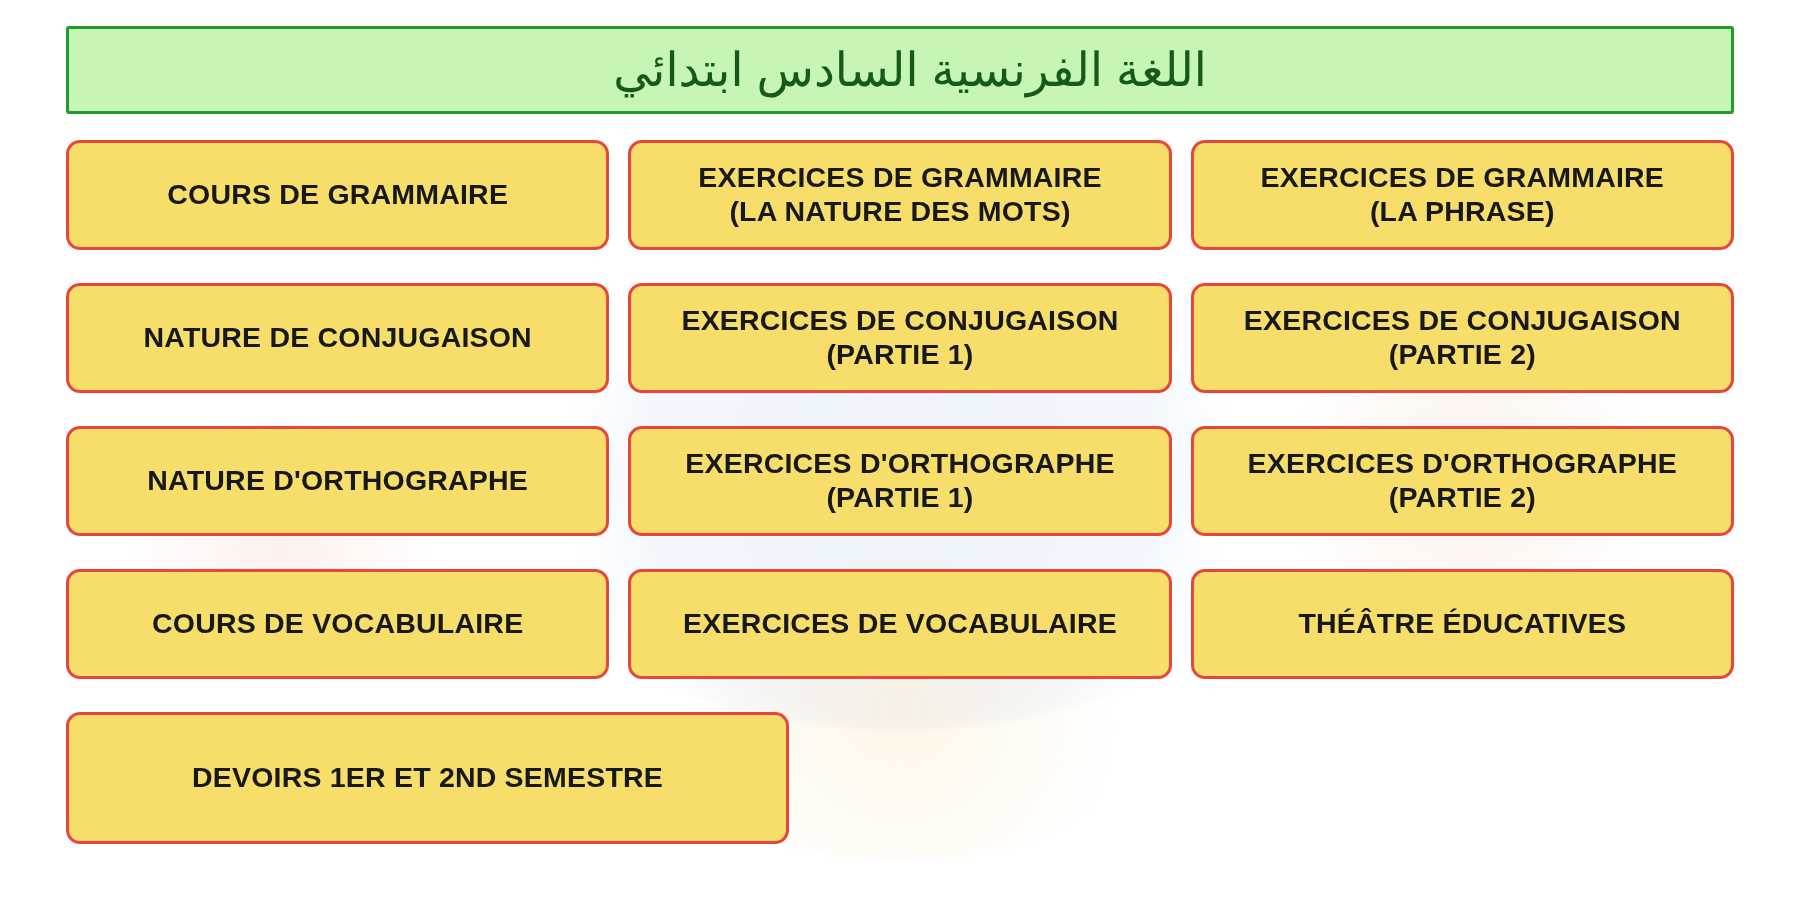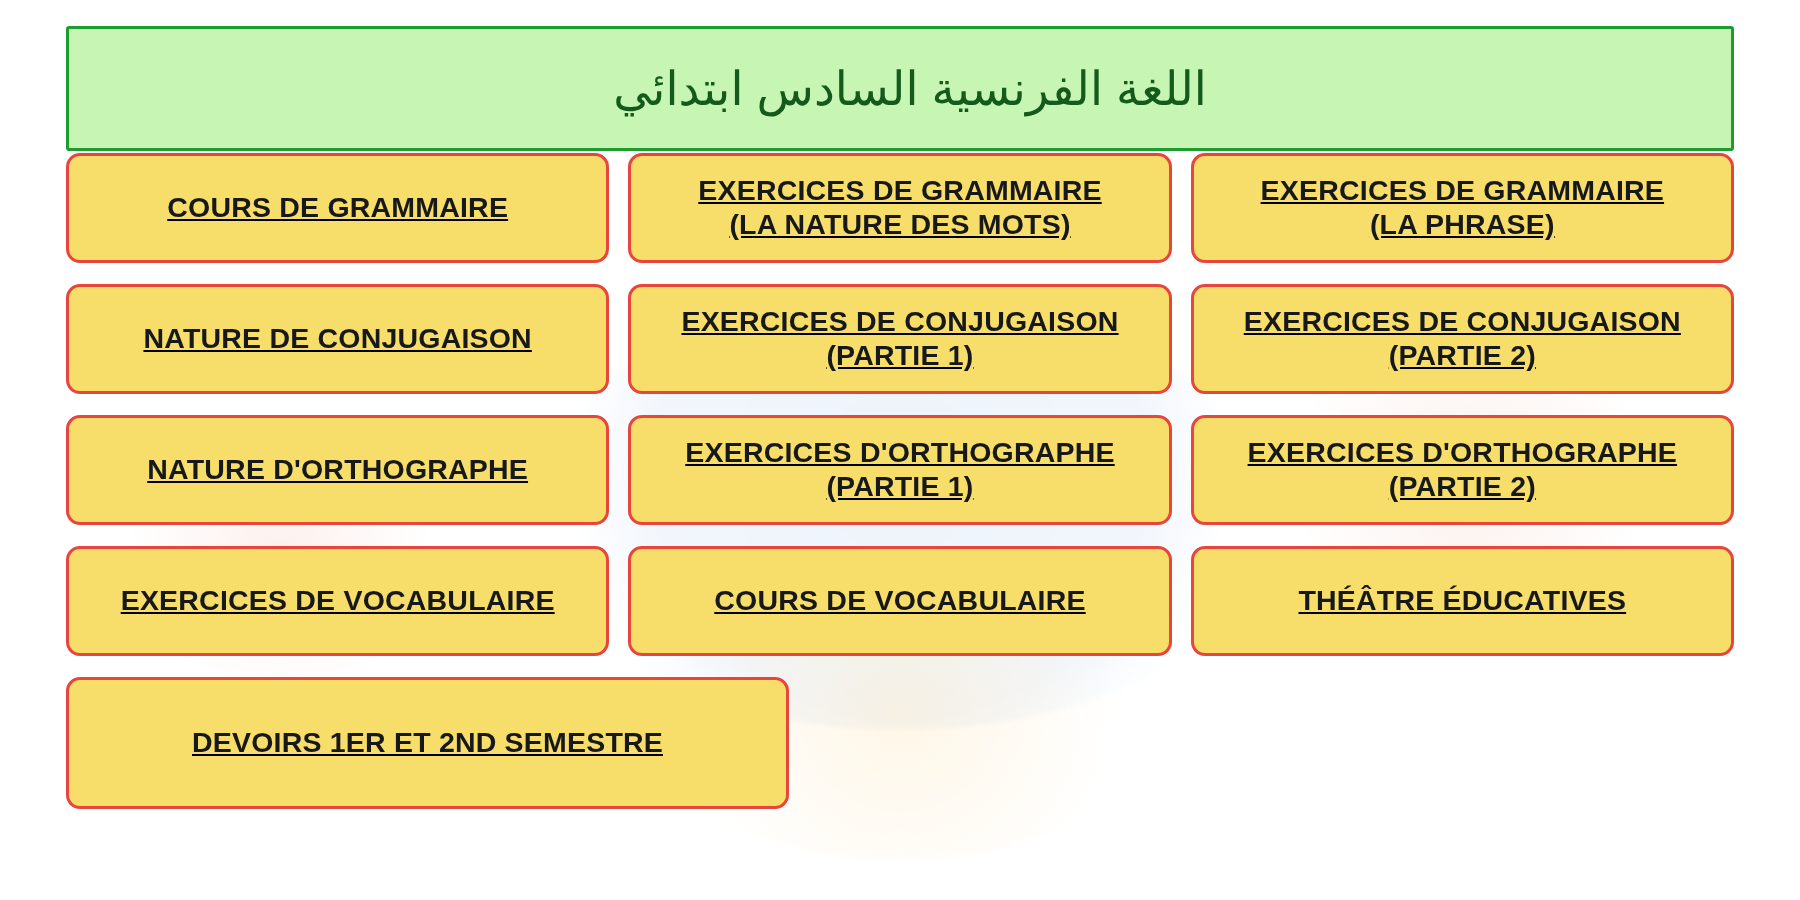--- a/index.html
+++ b/index.html
@@ -63,45 +63,44 @@
   }
 
   .content {
     position: relative;
     z-index: 2;
     padding: 26px 66px 0 66px;
     box-sizing: border-box;
   }
 
   .title-banner {
-    height: 125px;
+    height: 88px;
     background: #c7f5b4;
     border: 3px solid #1f9c2f;
     border-radius: 3px;
     display: flex;
     align-items: center;
     justify-content: center;
     box-sizing: border-box;
     padding-left: 20px;
   }
   .title-text {
     direction: rtl;
     color: #145a1b;
     font-size: 47px;
     font-weight: 400;
     letter-spacing: 0.5px;
     line-height: 1.1;
   }
 
   .grid {
-    margin-top: 2px;
+    margin-top: 26px;
     display: flex;
     flex-direction: column;
-    gap: 21px;
-    text-decoration: underline;
+    gap: 33px;
   }
 
   .row {
     display: flex;
     gap: 19px;
   }
 
   .tile {
     flex: 1 1 0;
     min-width: 0;
@@ -193,24 +192,24 @@
 (PARTIE 1)</span>
         </div>
         <div class="tile">
           <span class="tile-label">EXERCICES D'ORTHOGRAPHE
 (PARTIE 2)</span>
         </div>
       </div>
 
       <div class="row">
         <div class="tile">
+          <span class="tile-label">COURS DE VOCABULAIRE</span>
+        </div>
+        <div class="tile">
           <span class="tile-label">EXERCICES DE VOCABULAIRE</span>
-        </div>
-        <div class="tile">
-          <span class="tile-label">COURS DE VOCABULAIRE</span>
         </div>
         <div class="tile">
           <span class="tile-label">THÉÂTRE ÉDUCATIVES</span>
         </div>
       </div>
 
       <div class="row row-last">
         <div class="tile">
           <span class="tile-label">DEVOIRS 1ER ET 2ND SEMESTRE</span>
         </div>

